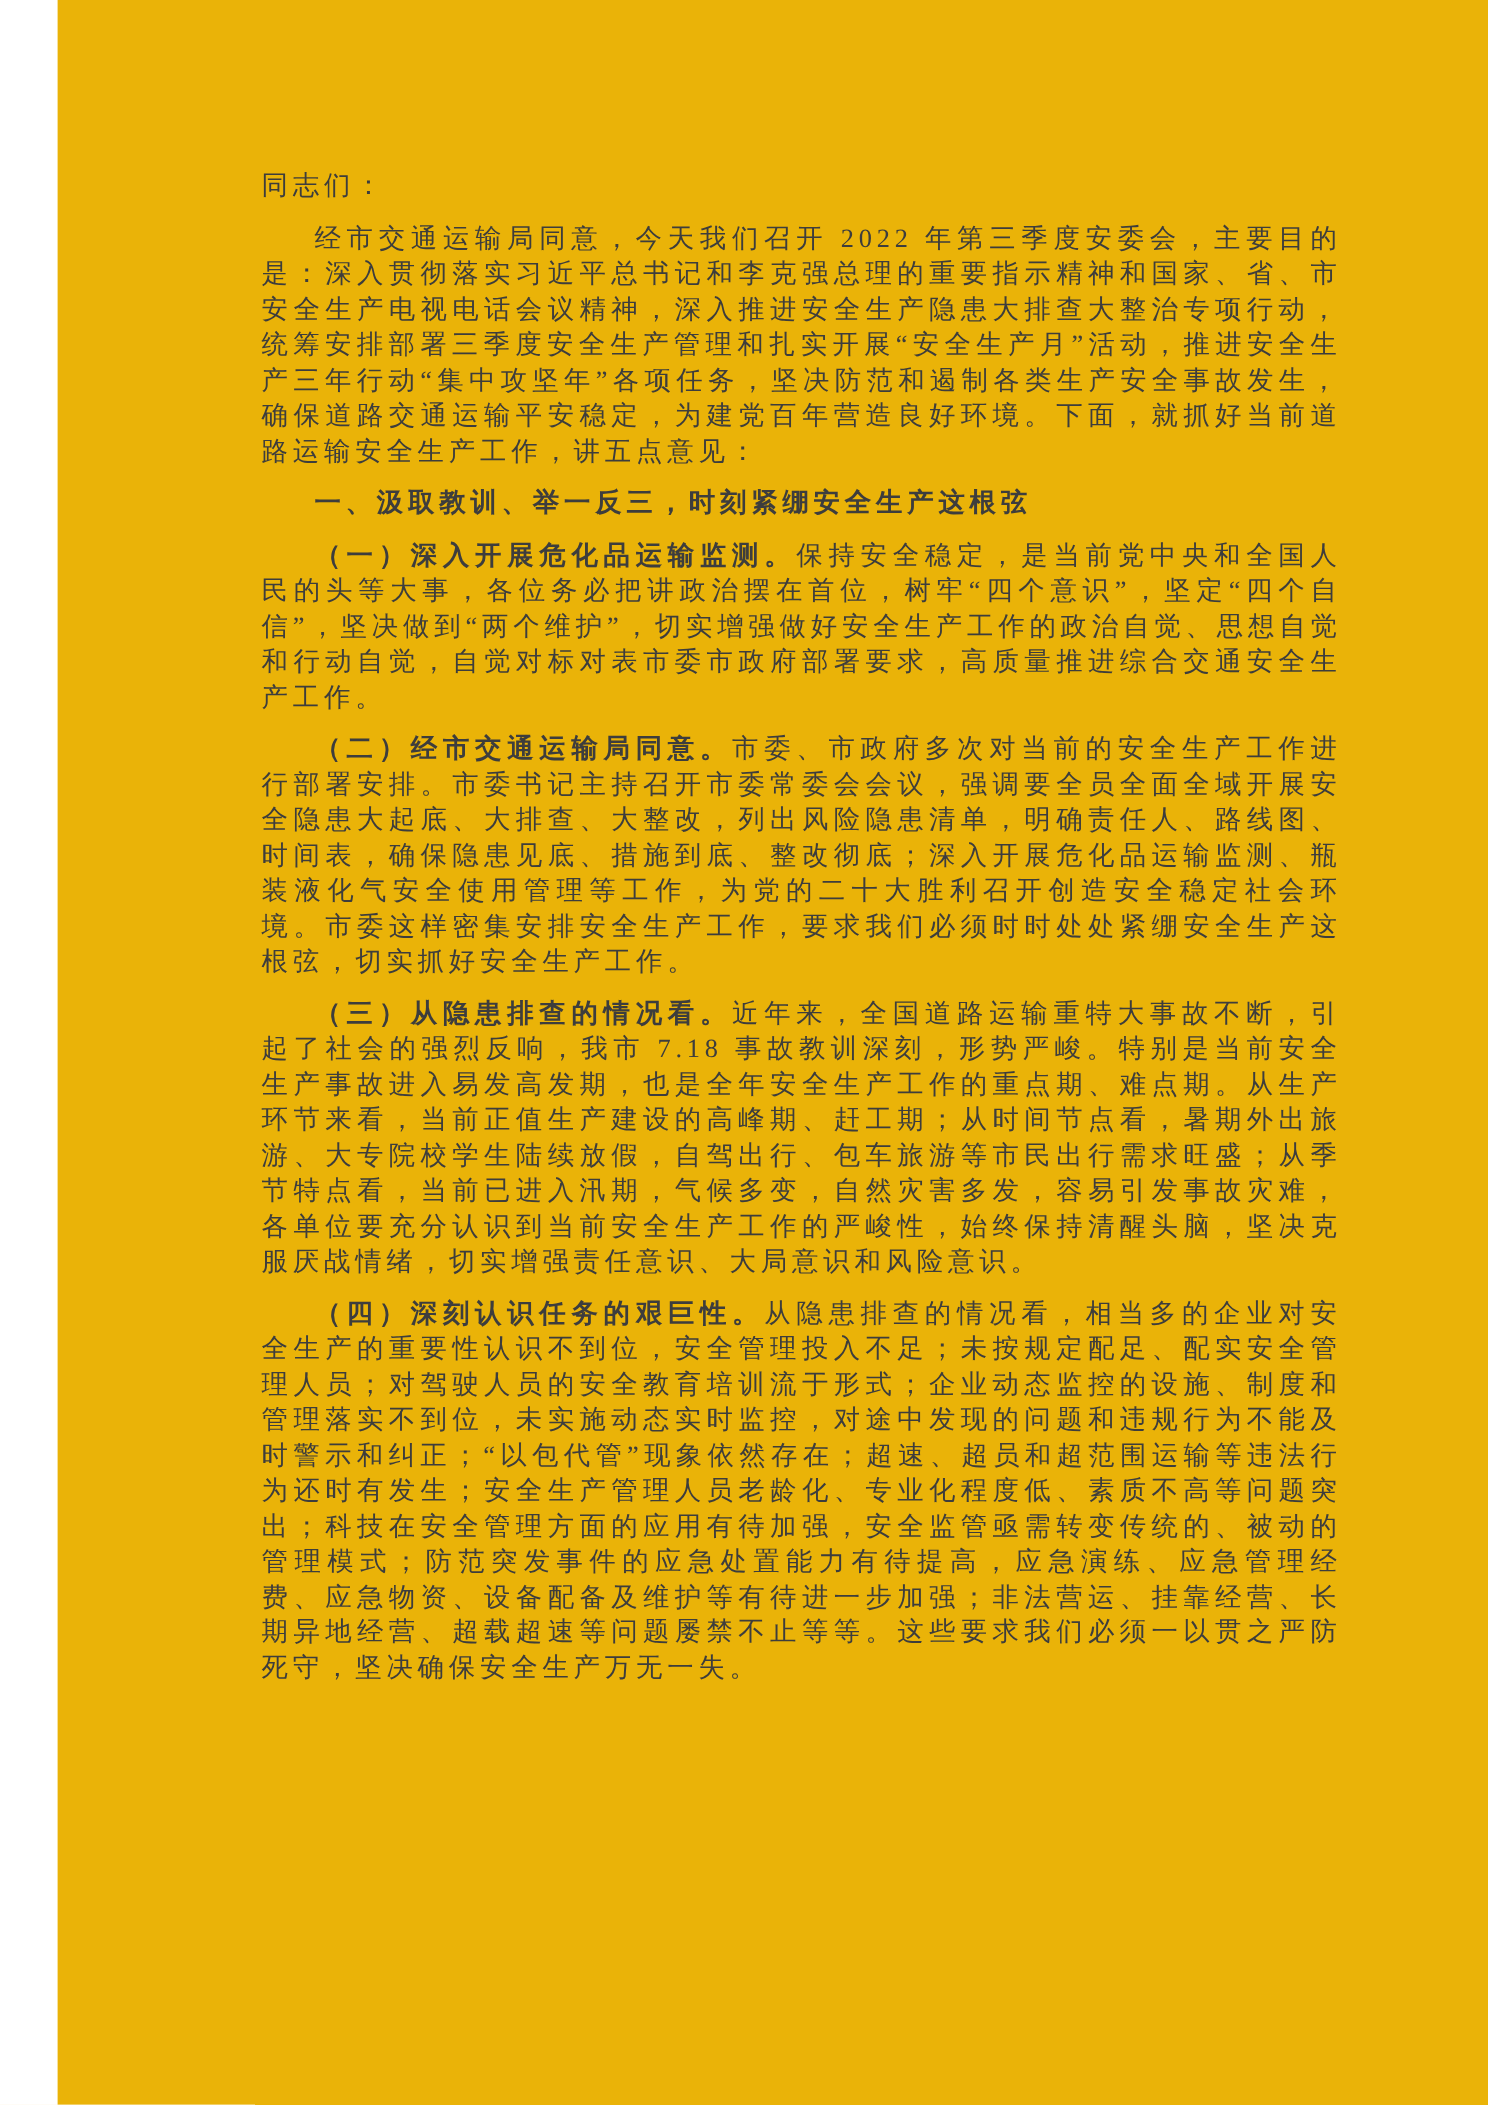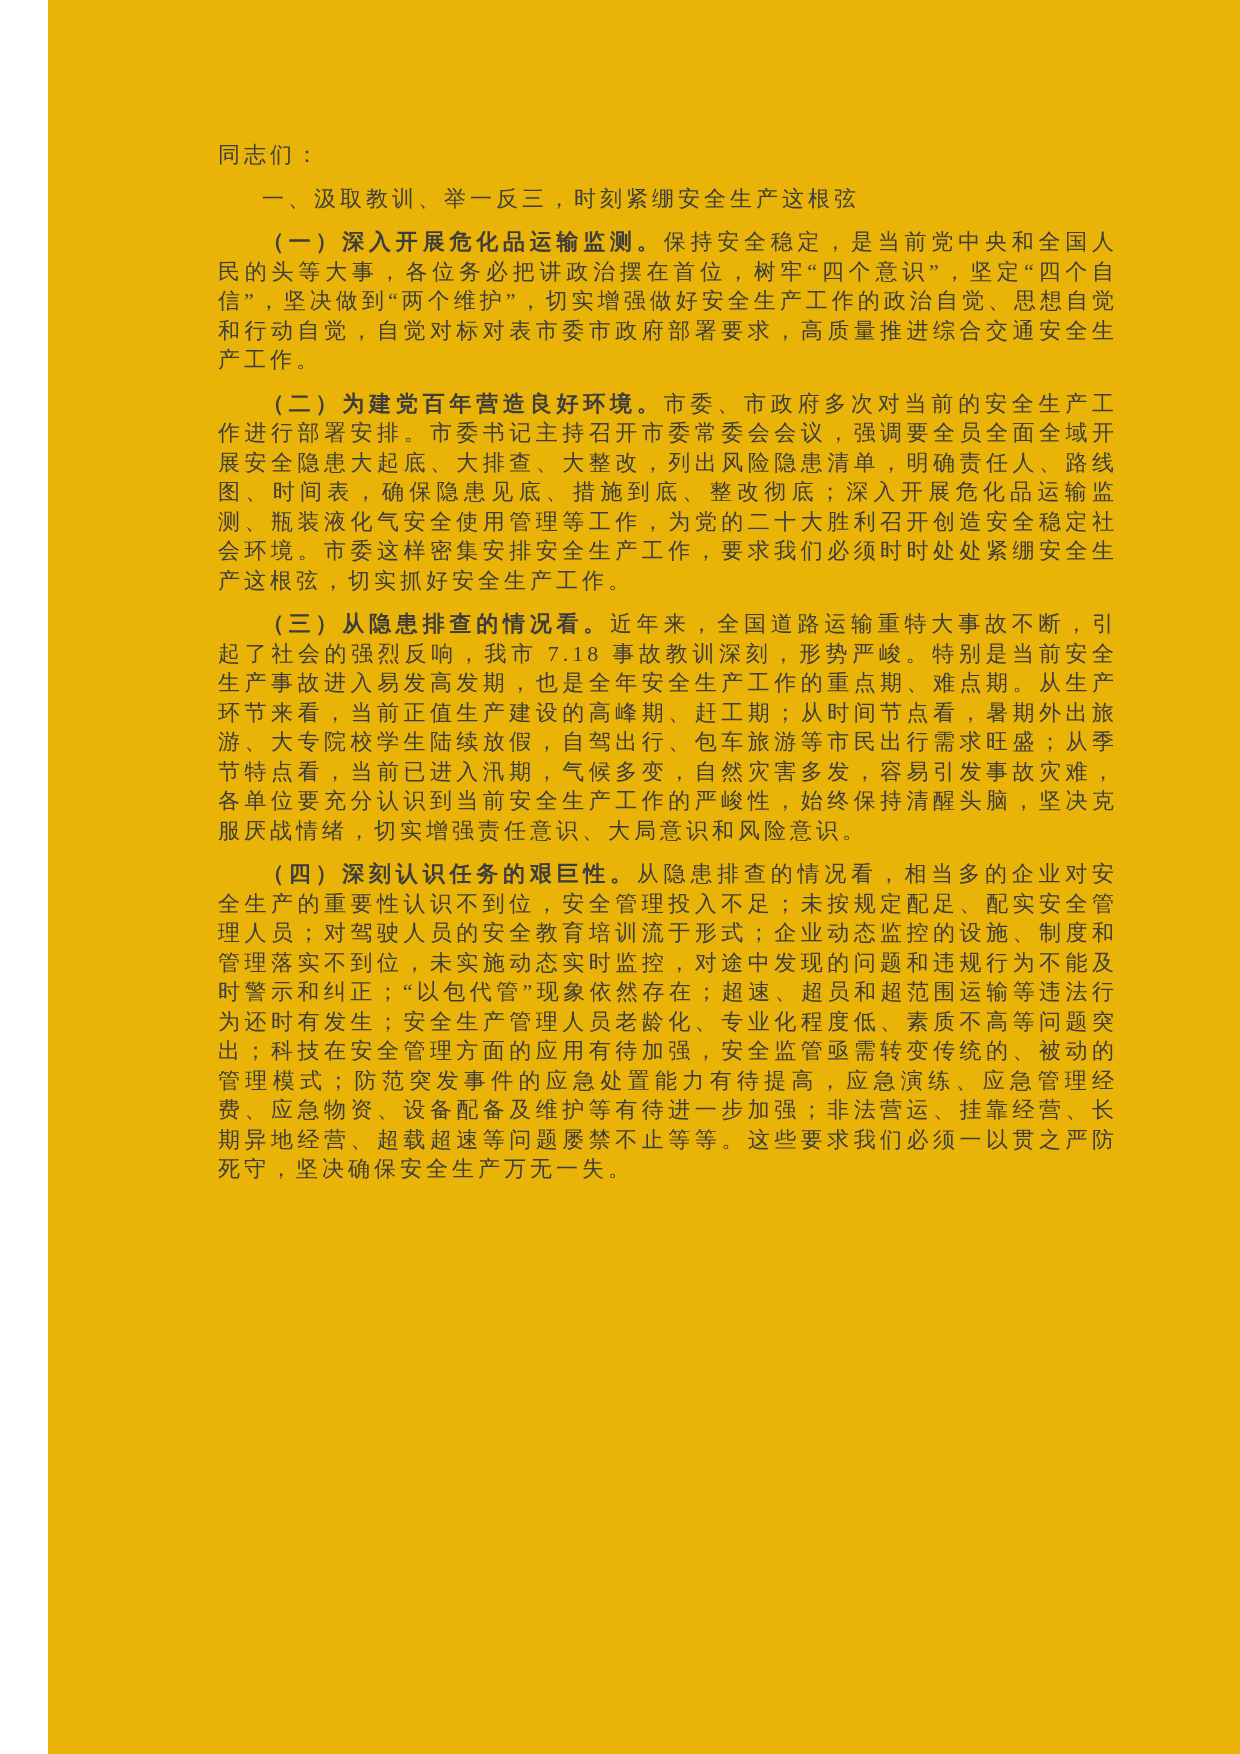--- a/index.html
+++ b/index.html
@@ -30,38 +30,39 @@
     text-indent: 2em;
   }
   .para + .para {
     margin-top: 14px;
   }
   .salutation {
     text-indent: 0;
   }
   .section-heading {
     font-family: "Liberation Sans", "DejaVu Sans", sans-serif;
-    font-weight: normal;
+    font-weight: bold;
   }
   .lead {
     font-family: "Liberation Sans", "DejaVu Sans", sans-serif;
     font-weight: bold;
   }
 </style>
 </head>
 <body>
 
 <div class="page">
 
   <p class="para salutation">同志们：</p>
 
+  <p class="para">经市交通运输局同意，今天我们召开 2022 年第三季度安委会，主要目的是：深入贯彻落实习近平总书记和李克强总理的重要指示精神和国家、省、市安全生产电视电话会议精神，深入推进安全生产隐患大排查大整治专项行动，统筹安排部署三季度安全生产管理和扎实开展“安全生产月”活动，推进安全生产三年行动“集中攻坚年”各项任务，坚决防范和遏制各类生产安全事故发生，确保道路交通运输平安稳定，为建党百年营造良好环境。下面，就抓好当前道路运输安全生产工作，讲五点意见：</p>
 
   <p class="para section-heading">一、汲取教训、举一反三，时刻紧绷安全生产这根弦</p>
 
   <p class="para"><span class="lead">（一）深入开展危化品运输监测。</span><span>保持安全稳定，是当前党中央和全国人民的头等大事，各位务必把讲政治摆在首位，树牢“四个意识”，坚定“四个自信”，坚决做到“两个维护”，切实增强做好安全生产工作的政治自觉、思想自觉和行动自觉，自觉对标对表市委市政府部署要求，高质量推进综合交通安全生产工作。</span></p>
 
-  <p class="para"><span class="lead">（二）为建党百年营造良好环境。</span><span>市委、市政府多次对当前的安全生产工作进行部署安排。市委书记主持召开市委常委会会议，强调要全员全面全域开展安全隐患大起底、大排查、大整改，列出风险隐患清单，明确责任人、路线图、时间表，确保隐患见底、措施到底、整改彻底；深入开展危化品运输监测、瓶装液化气安全使用管理等工作，为党的二十大胜利召开创造安全稳定社会环境。市委这样密集安排安全生产工作，要求我们必须时时处处紧绷安全生产这根弦，切实抓好安全生产工作。</span></p>
+  <p class="para"><span class="lead">（二）经市交通运输局同意。</span><span>市委、市政府多次对当前的安全生产工作进行部署安排。市委书记主持召开市委常委会会议，强调要全员全面全域开展安全隐患大起底、大排查、大整改，列出风险隐患清单，明确责任人、路线图、时间表，确保隐患见底、措施到底、整改彻底；深入开展危化品运输监测、瓶装液化气安全使用管理等工作，为党的二十大胜利召开创造安全稳定社会环境。市委这样密集安排安全生产工作，要求我们必须时时处处紧绷安全生产这根弦，切实抓好安全生产工作。</span></p>
 
   <p class="para"><span class="lead">（三）从隐患排查的情况看。</span><span>近年来，全国道路运输重特大事故不断，引起了社会的强烈反响，我市 7.18 事故教训深刻，形势严峻。特别是当前安全生产事故进入易发高发期，也是全年安全生产工作的重点期、难点期。从生产环节来看，当前正值生产建设的高峰期、赶工期；从时间节点看，暑期外出旅游、大专院校学生陆续放假，自驾出行、包车旅游等市民出行需求旺盛；从季节特点看，当前已进入汛期，气候多变，自然灾害多发，容易引发事故灾难，各单位要充分认识到当前安全生产工作的严峻性，始终保持清醒头脑，坚决克服厌战情绪，切实增强责任意识、大局意识和风险意识。</span></p>
 
   <p class="para"><span class="lead">（四）深刻认识任务的艰巨性。</span><span>从隐患排查的情况看，相当多的企业对安全生产的重要性认识不到位，安全管理投入不足；未按规定配足、配实安全管理人员；对驾驶人员的安全教育培训流于形式；企业动态监控的设施、制度和管理落实不到位，未实施动态实时监控，对途中发现的问题和违规行为不能及时警示和纠正；“以包代管”现象依然存在；超速、超员和超范围运输等违法行为还时有发生；安全生产管理人员老龄化、专业化程度低、素质不高等问题突出；科技在安全管理方面的应用有待加强，安全监管亟需转变传统的、被动的管理模式；防范突发事件的应急处置能力有待提高，应急演练、应急管理经费、应急物资、设备配备及维护等有待进一步加强；非法营运、挂靠经营、长期异地经营、超载超速等问题屡禁不止等等。这些要求我们必须一以贯之严防死守，坚决确保安全生产万无一失。</span></p>
 
 </div>
 
 </body></html>

